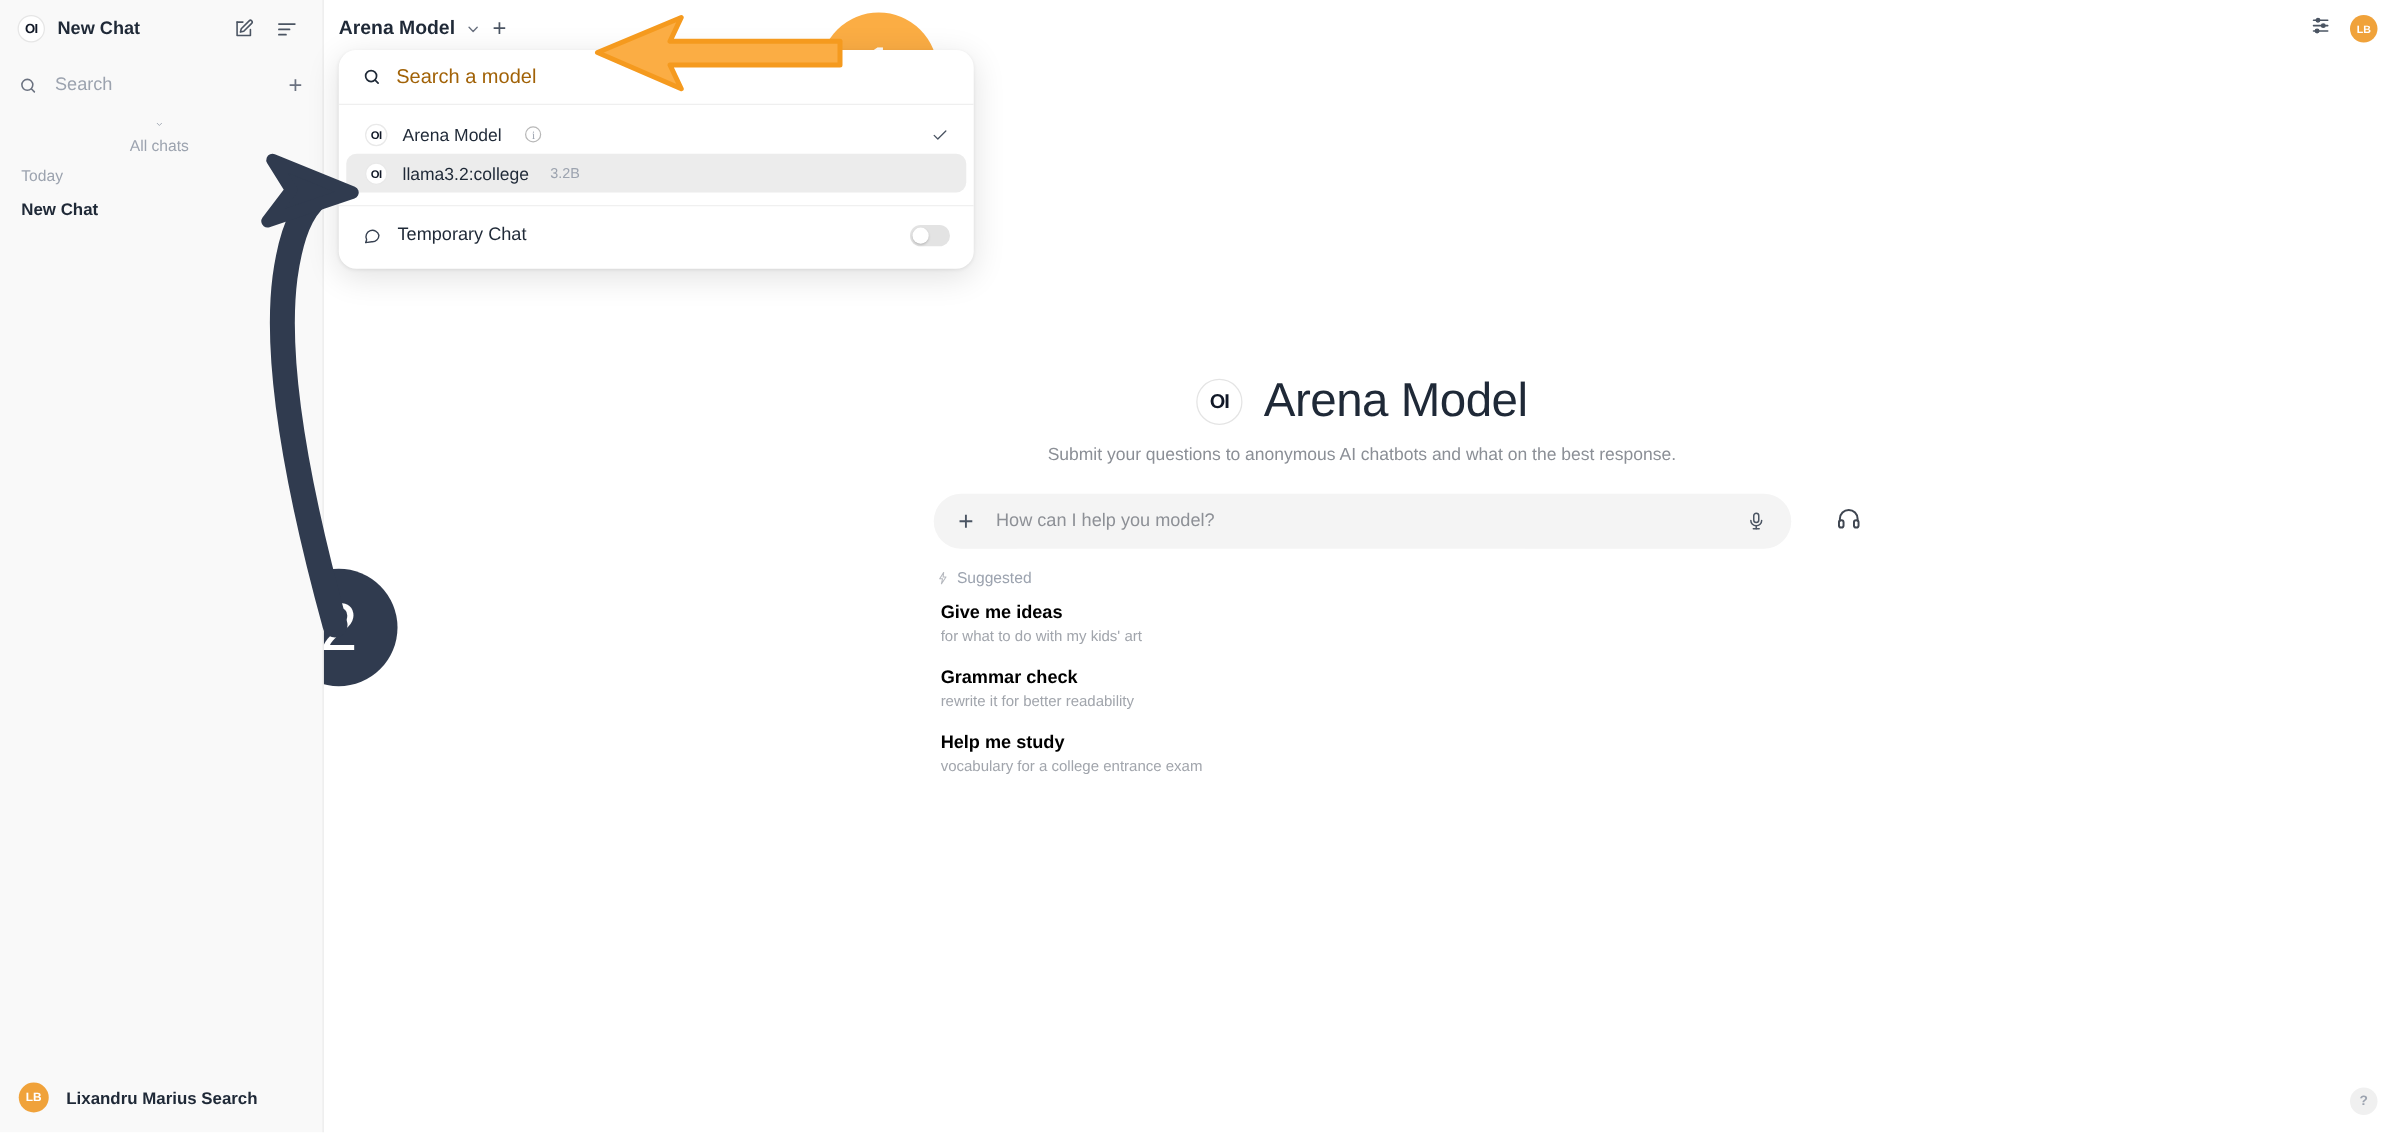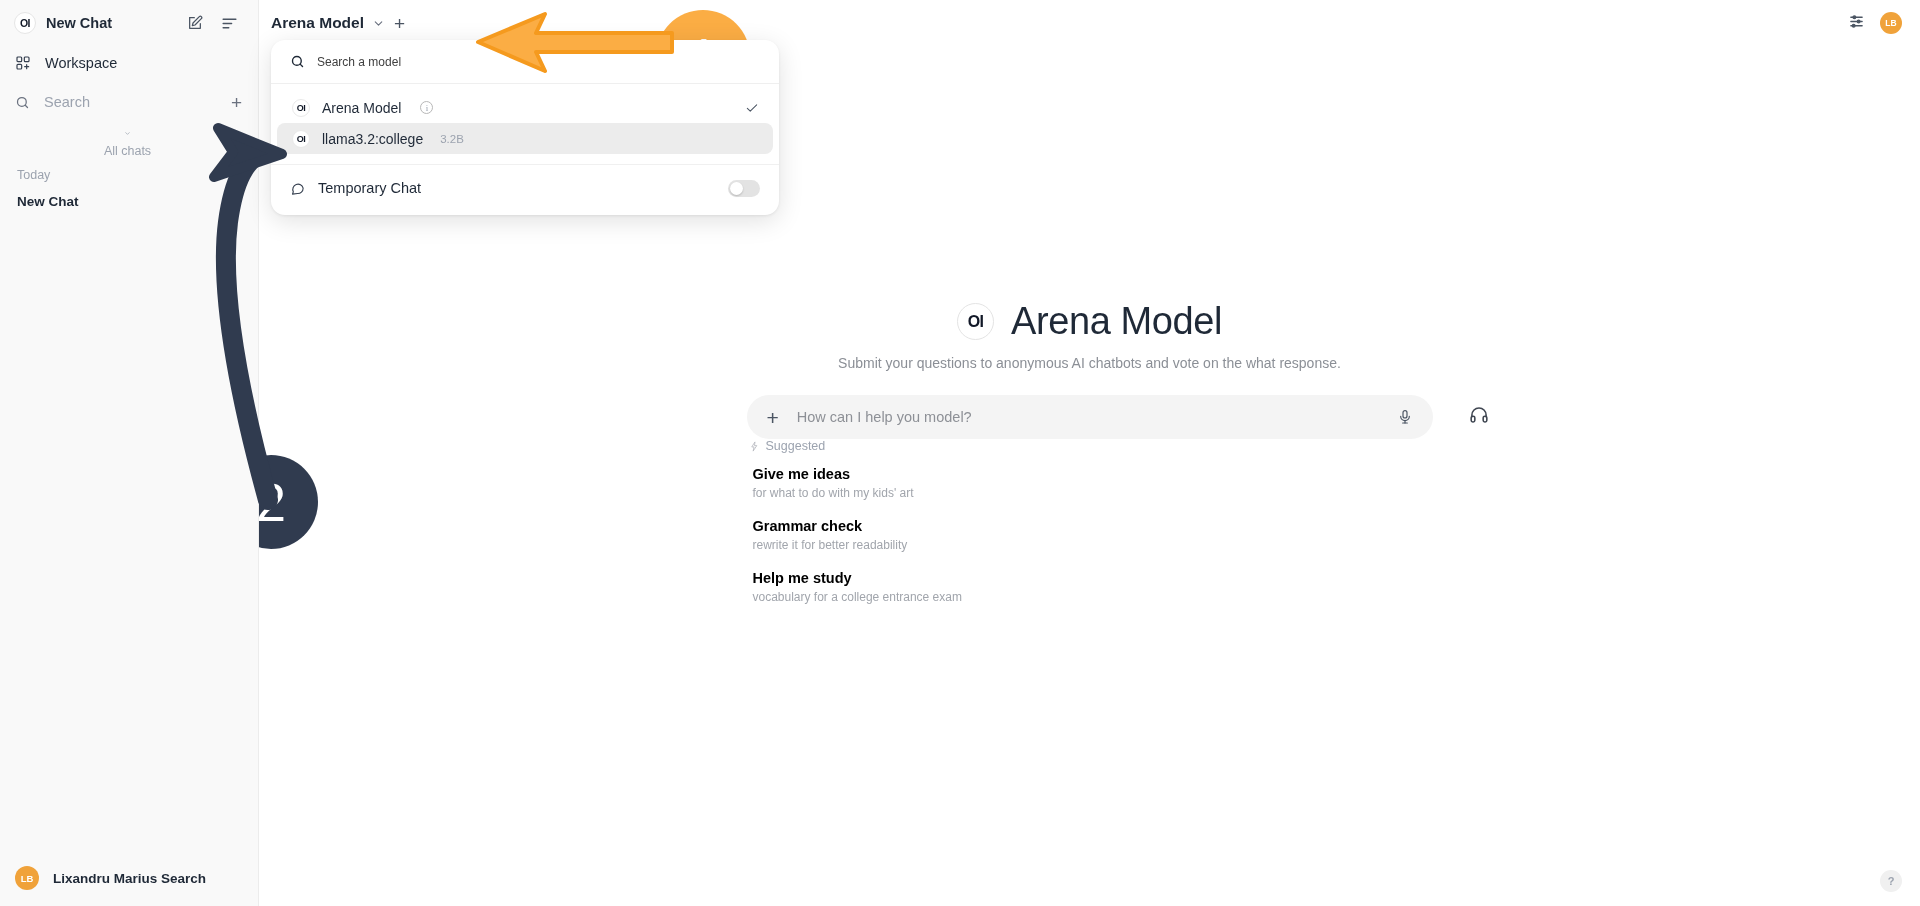--- a/index.html
+++ b/index.html
@@ -107,21 +107,21 @@
     box-shadow: 0 6px 26px rgba(0,0,0,0.12), 0 1px 3px rgba(0,0,0,0.07);
     z-index: 40;
     padding-bottom: 6px;
     overflow: hidden;
   }
   .dd-search {
     display: flex; align-items: center; gap: 12px;
     height: 44px; padding: 0 19px;
     border-bottom: 1px solid #efefef;
   }
-  .dd-search .ph { font-size: 12px; color: #404040; }
+  .dd-search .ph { font-size: 16px; color: #a16207; }
   .dd-list { padding: 8px 6px 2px 6px; }
   .dd-item {
     display: flex; align-items: center; gap: 12px;
     height: 31px; padding: 0 14px 0 15px;
     border-radius: 8px; position: relative;
   }
   .dd-item.selected { background: #ececec; }
   .dd-oi {
     width: 18px; height: 18px; border-radius: 50%;
     background: #fff; border: 1px solid #e9e9e9;
@@ -174,21 +174,21 @@
     display: flex; align-items: center;
     width: 686px; height: 44px;
     background: #f4f4f4; border-radius: 22px;
     padding: 0 20px 0 20px;
   }
   .composer .cplus { color: #4b5563; font-size: 21px; line-height: 1; font-weight: 300; }
   .composer .cph { font-size: 14.5px; color: #8d9096; margin-left: 18px; flex: 1; }
   .composer .mic { color: #4b5563; display: flex; }
   .headset { position: absolute; right: -56px; top: 10px; color: #3f4651; display: flex; }
 
-  .suggest-wrap { width: 686px; margin-top: 0; }
+  .suggest-wrap { width: 686px; margin-top: 16px; }
   .suggest-head { display: flex; align-items: center; gap: 6px; padding-left: 2px; }
   .suggest-head .lbl { font-size: 12.5px; color: #9ca3af; }
   .sug-list { margin-top: 13px; }
   .sug-item { margin-bottom: 18px; padding-left: 6px; }
   .sug-t { font-size: 14.5px; font-weight: 700; color: #000000; }
   .sug-d { font-size: 12px; color: #a1a5ac; margin-top: 4px; }
 
   .help-btn {
     position: absolute; right: 18px; bottom: 14px;
     width: 22px; height: 22px; border-radius: 50%;
@@ -236,29 +236,20 @@
       </div>
       <div class="sb-icon-btn">
         <svg width="17" height="17" viewBox="0 0 24 24" fill="none" stroke="currentColor" stroke-width="1.9" stroke-linecap="round">
           <path d="M3 6h18"></path>
             <path d="M3 12h12"></path>
             <path d="M3 18h8"></path>
         </svg>
       </div>
     </div>
 
-    <div class="sb-row">
-      <svg width="16" height="16" viewBox="0 0 24 24" fill="none" stroke="#374151" stroke-width="1.8" stroke-linecap="round">
-        <rect x="3" y="3" width="7" height="7" rx="1.4"></rect>
-        <rect x="14" y="3" width="7" height="7" rx="1.4"></rect>
-        <rect x="3" y="14" width="7" height="7" rx="1.4"></rect>
-        <path d="M17.5 14.5v6M14.5 17.5h6"></path>
-      </svg>
-      <span class="lbl">Workspace</span>
-    </div>
 
     <div class="sb-search-row">
       <svg width="15" height="15" viewBox="0 0 24 24" fill="none" stroke="#6b7280" stroke-width="2" stroke-linecap="round">
         <circle cx="11" cy="11" r="7"></circle>
           <path d="M20 20l-3.6-3.6"></path>
       </svg>
       <span class="ph">Search</span>
       <span class="plus-btn">+</span>
     </div>
 
@@ -351,21 +342,21 @@
           <span class="knob"></span>
         </span>
       </div>
     </div>
 
     <div class="hero">
       <div class="hero-title-row">
         <span class="hero-oi">OI</span>
         <span class="hero-title">Arena Model</span>
       </div>
-      <div class="hero-sub">Submit your questions to anonymous AI chatbots and vote on the what response.</div>
+      <div class="hero-sub">Submit your questions to anonymous AI chatbots and what on the best response.</div>
 
       <div class="composer">
         <span class="cplus">+</span>
         <span class="cph">How can I help you model?</span>
         <span class="mic">
           <svg width="16" height="16" viewBox="0 0 24 24" fill="none" stroke="currentColor" stroke-width="1.8" stroke-linecap="round" stroke-linejoin="round">
             <rect x="9" y="2.5" width="6" height="11" rx="3"></rect>
             <path d="M5.5 11a6.5 6.5 0 0 0 13 0"></path>
               <path d="M12 17.5V21"></path>
               <path d="M8.5 21h7"></path>

